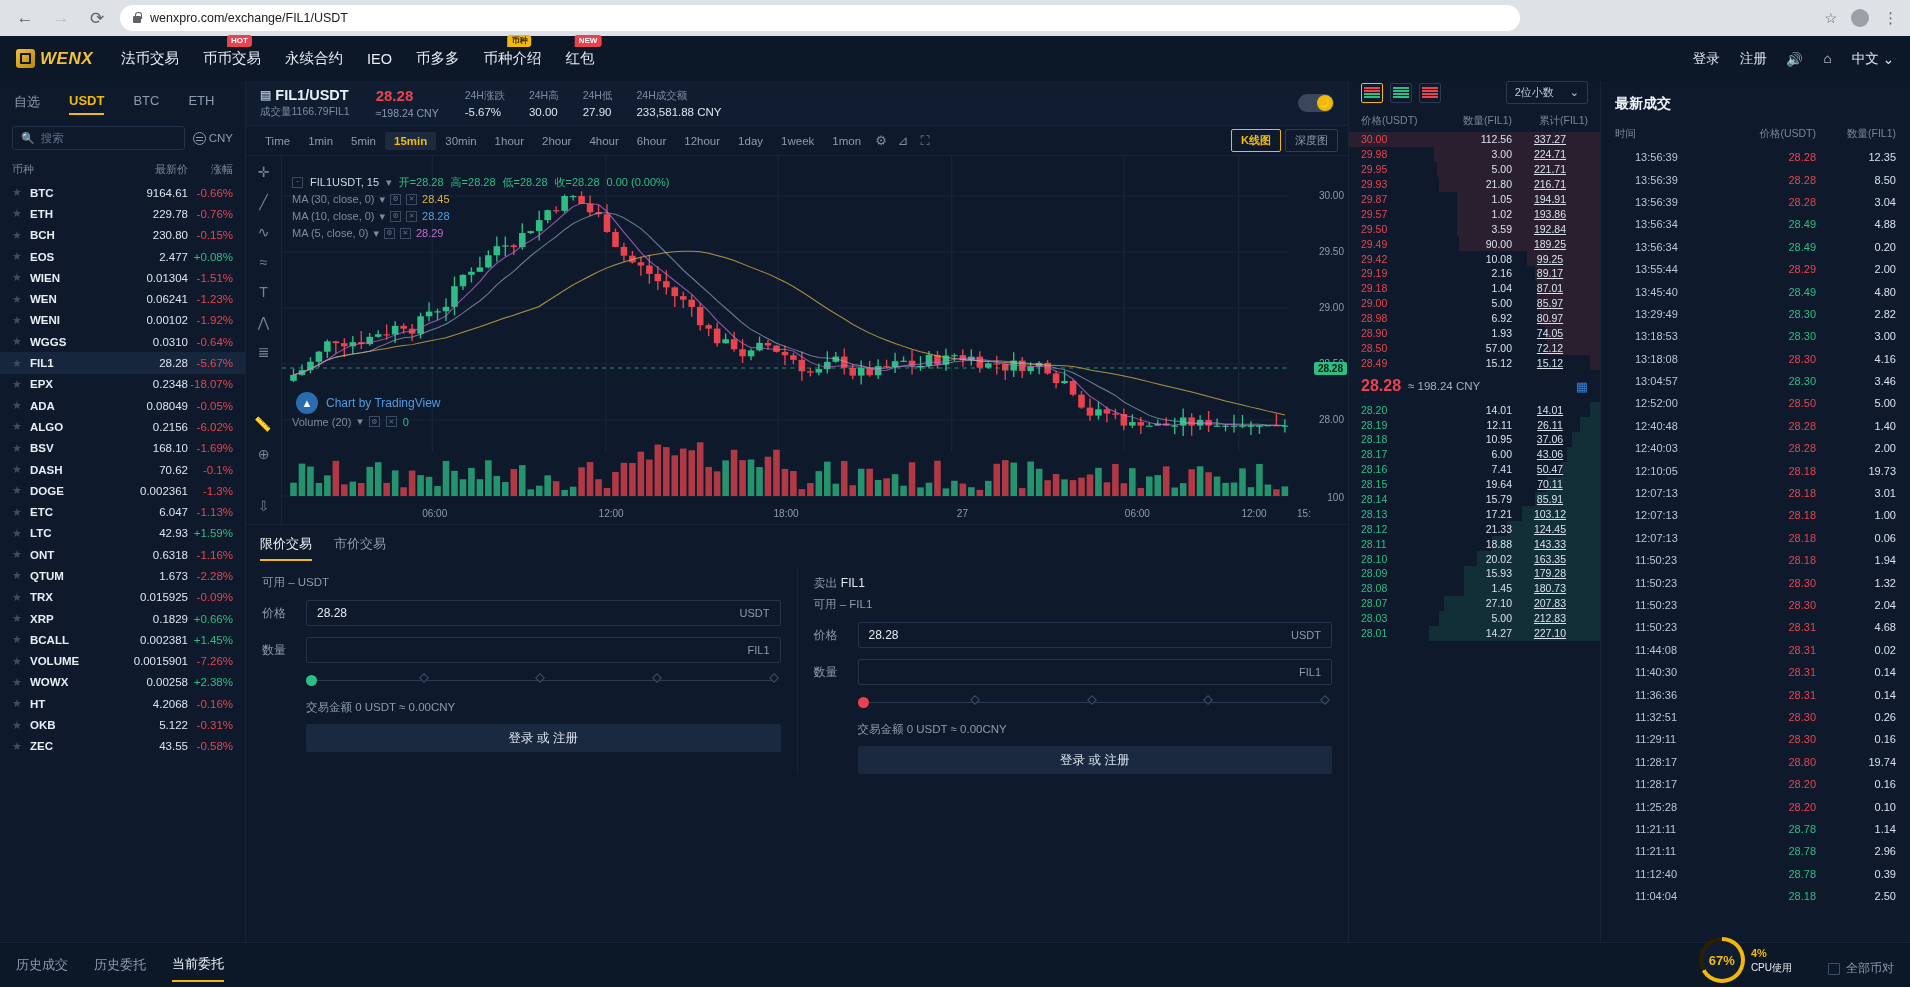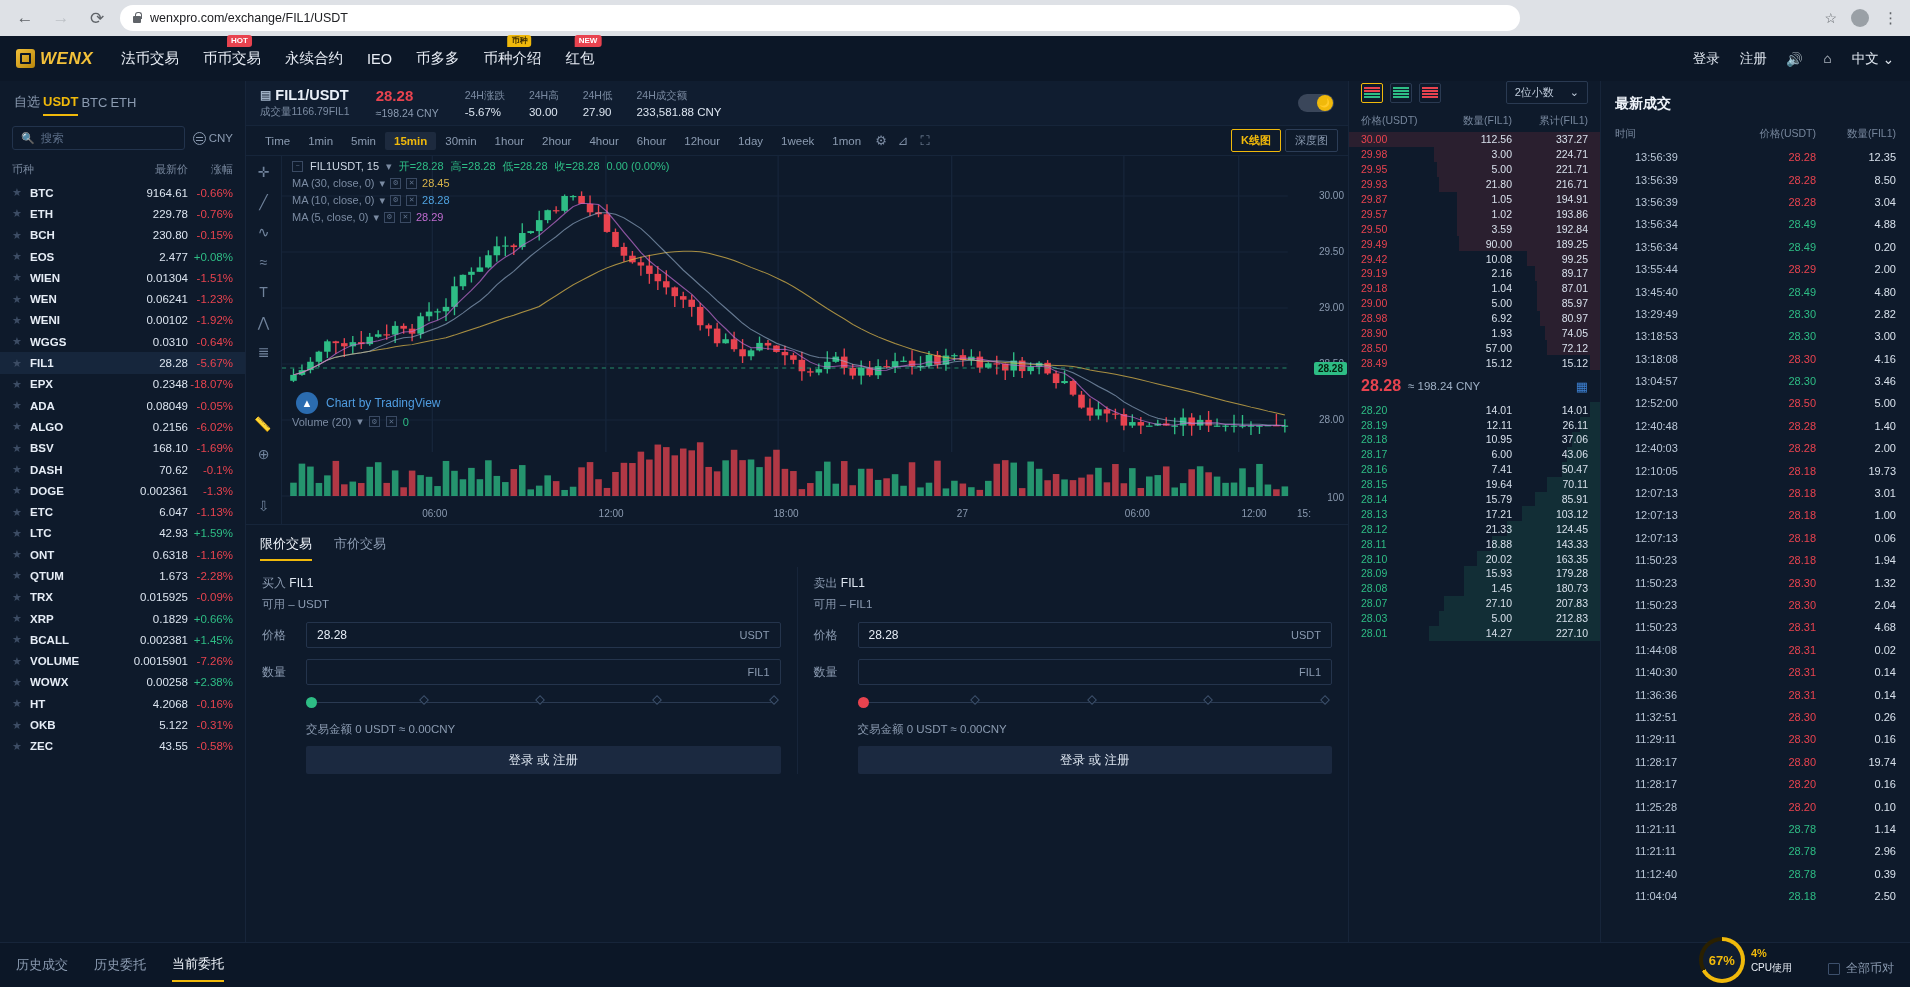--- a/index.html
+++ b/index.html
@@ -57,21 +57,21 @@
   .hr-item { color:#dfe6ef; font-size:13.5px; cursor:pointer; display:flex; align-items:center; gap:4px;}
 
   
   .app { display:flex; height: 861px; }
   .sidebar { width:246px; background:#0e1a2b; border-right:1px solid #17253a; display:flex; flex-direction:column; }
   .center { flex:1; display:flex; flex-direction:column; min-width:0; }
   .book-col { width:252px; background:#0e1a2b; border-left:1px solid #17253a; }
   .trades-col { width:310px; background:#0e1a2b; border-left:1px solid #17253a; }
 
   
-  .mk-tabs { display:flex; gap:3px; padding:12px 14px 6px; align-items:center; }
+  .mk-tabs { display:flex; gap:29px; padding:12px 14px 6px; align-items:flex-start; }
   .mk-tab { font-size:13px; color:#8b9bb1; cursor:pointer; padding-bottom:5px; }
   .mk-tab.active { color:#f0b90b; font-weight:bold; border-bottom:2px solid #f0b90b; }
   .search-row { display:flex; align-items:center; gap:8px; padding:4px 12px 8px; }
   .search-box { flex:1; height:24px; border:1px solid #22334c; border-radius:3px;
     display:flex; align-items:center; gap:6px; padding:0 8px; background:#0e1a2b; }
   .search-box input { background:none; border:none; outline:none; color:#c7d2e0; font-size:11.5px; width:100%;
     font-family:"Liberation Sans",sans-serif;}
   .search-box input::placeholder { color:#5d6f89; }
   .cny-toggle { display:flex; align-items:center; gap:3px; color:#8b9bb1; font-size:11.5px; cursor:pointer;}
   .circ { width:13px;height:13px;border:1px solid #8b9bb1;border-radius:50%; position:relative;}
@@ -110,21 +110,21 @@
   .kbtns { margin-left:auto; display:flex; gap:4px; }
   .kbtn { font-size:11px; padding:3px 9px; border:1px solid #2c3d57; color:#8b9bb1; border-radius:2px; cursor:pointer;}
   .kbtn.active { border-color:#f0b90b; color:#f0b90b; font-weight:bold;}
 
   
   .chart-wrap { height:368px; background:#0e1a2b; display:flex; position:relative; }
   .tools { width:36px; border-right:1px solid #16253a; display:flex; flex-direction:column;
     align-items:center; padding-top:8px; gap:14px; }
   .tool { color:#70839c; font-size:14px; cursor:pointer; }
   .chart-main { flex:1; position:relative; overflow:hidden; }
-  .legend { position:absolute; left:10px; top:2px; z-index:5; font-size:11px; line-height:1.55;}
+  .legend { position:absolute; left:10px; top:18px; z-index:5; font-size:11px; line-height:1.55;}
   .lg-row1 { color:#cfd9e6; display:flex; gap:7px; align-items:center;}
   .lg-ma { color:#7b8ba2; display:flex; gap:5px; align-items:center;}
   .lg-box { width:11px;height:11px;border:1px solid #3a4a63;display:inline-flex;align-items:center;justify-content:center;font-size:7px;color:#5d6f89;}
   .axis-y { position:absolute; right:0; top:0; bottom:0; width:44px; font-size:10px; color:#8b9bb1;}
   .axis-y div { position:absolute; right:4px; }
   .axis-x { position:absolute; left:0; right:44px; bottom:0; height:16px; font-size:10px; color:#8b9bb1;}
   .axis-x span { position:absolute; transform:translateX(-50%); }
   .price-tag { position:absolute; right:1px; background:#2ebd85; color:#04210f; font-size:10px;
     padding:1px 4px; border-radius:2px; font-weight:bold;}
   .tv-credit { position:absolute; left:14px; bottom:110px; display:flex; align-items:center; gap:8px; z-index:6;}
@@ -166,21 +166,21 @@
   .ob-ico.sel { border-color:#f0b90b; }
   .ob-ico i { display:block; height:2px; }
   .ob-sel { margin-left:auto; border:1px solid #2a3a52; border-radius:2px; font-size:11px;
     color:#c3cfde; padding:3px 8px; display:flex; align-items:center; gap:16px; cursor:pointer;}
   .ob-head { display:flex; padding:2px 12px 4px; font-size:10.5px; color:#76869c;}
   .ob-head .h1{width:64px;} .ob-head .h2{flex:1;text-align:right;} .ob-head .h3{width:76px;text-align:right;}
   .ob-row { display:flex; padding:0 12px; height:14.9px; align-items:center; font-size:10.5px; position:relative; cursor:pointer;}
   .ob-row .bar { position:absolute; right:0; top:0; bottom:0; }
   .ob-row .p{width:64px; position:relative; z-index:2;}
   .ob-row .q{flex:1;text-align:right;color:#d7e0eb; position:relative; z-index:2;}
-  .ob-row .t{width:76px;text-align:right;color:#d7e0eb; position:relative; z-index:2;}
+  .ob-row .t{width:76px;text-align:center;color:#d7e0eb; position:relative; z-index:2;text-decoration:underline;}
   .ob-mid { display:flex; align-items:center; padding:7px 12px; gap:7px; }
   .ob-mid .big { color:#e8434f; font-size:16px; font-weight:bold;}
   .ob-mid .cny { color:#9fb0c5; font-size:11.5px;}
   .ob-mid .chartico { margin-left:auto; color:#3c7fd0; font-size:13px;}
 
   
   .tr-head { display:flex; padding:4px 14px 5px; font-size:10.5px; color:#76869c;}
   .tr-head .h1{width:80px;} .tr-head .h2{flex:1;text-align:right;} .tr-head .h3{width:80px;text-align:right;}
   .tr-row { display:flex; padding:0 14px; height:22.4px; align-items:center; font-size:11px;}
   .tr-row .tm{width:80px;color:#b9c6d6;margin-left:20px;} .tr-row .pr{flex:1;text-align:right;} .tr-row .qt{width:80px;text-align:right;color:#d7e0eb;}
@@ -964,24 +964,20 @@
     </div>
 
     <div class="trade-area">
       <div class="tt-tabs" id="tt-tabs">
           <div class="tt-tab active">限价交易</div>
           <div class="tt-tab">市价交易</div>
         </div>
       <div class="forms">
 
         <div class="form">
-          <div class="f-title">
-            <span>买入</span>
-            <b>FIL1</b>
-          </div>
           <div class="f-avail">可用 – USDT</div>
           <div class="f-row">
             <span class="f-lbl">价格</span>
             <div class="f-inp">
               <input value="28.28" style="">
               <span class="f-unit">USDT</span>
             </div>
           </div>
           <div class="f-row">
             <span class="f-lbl">数量</span>

